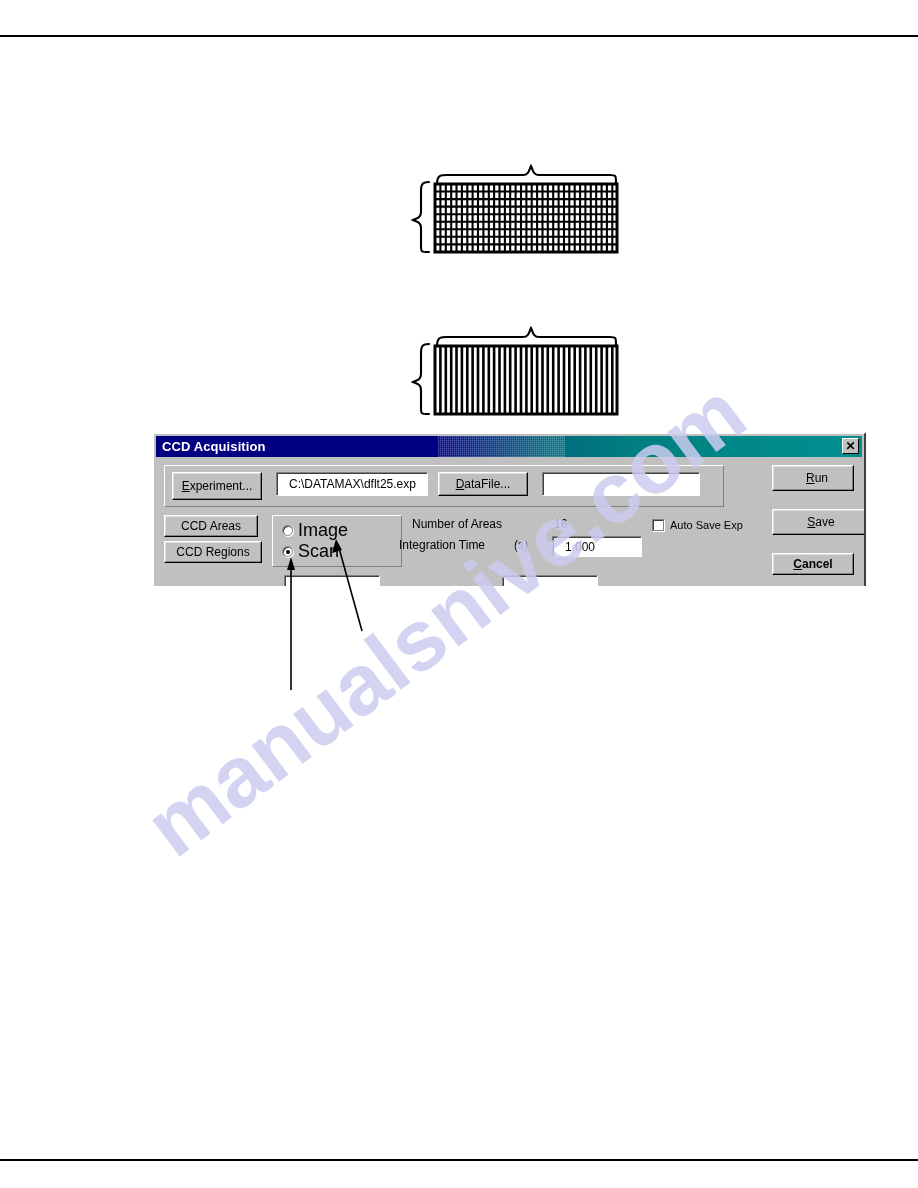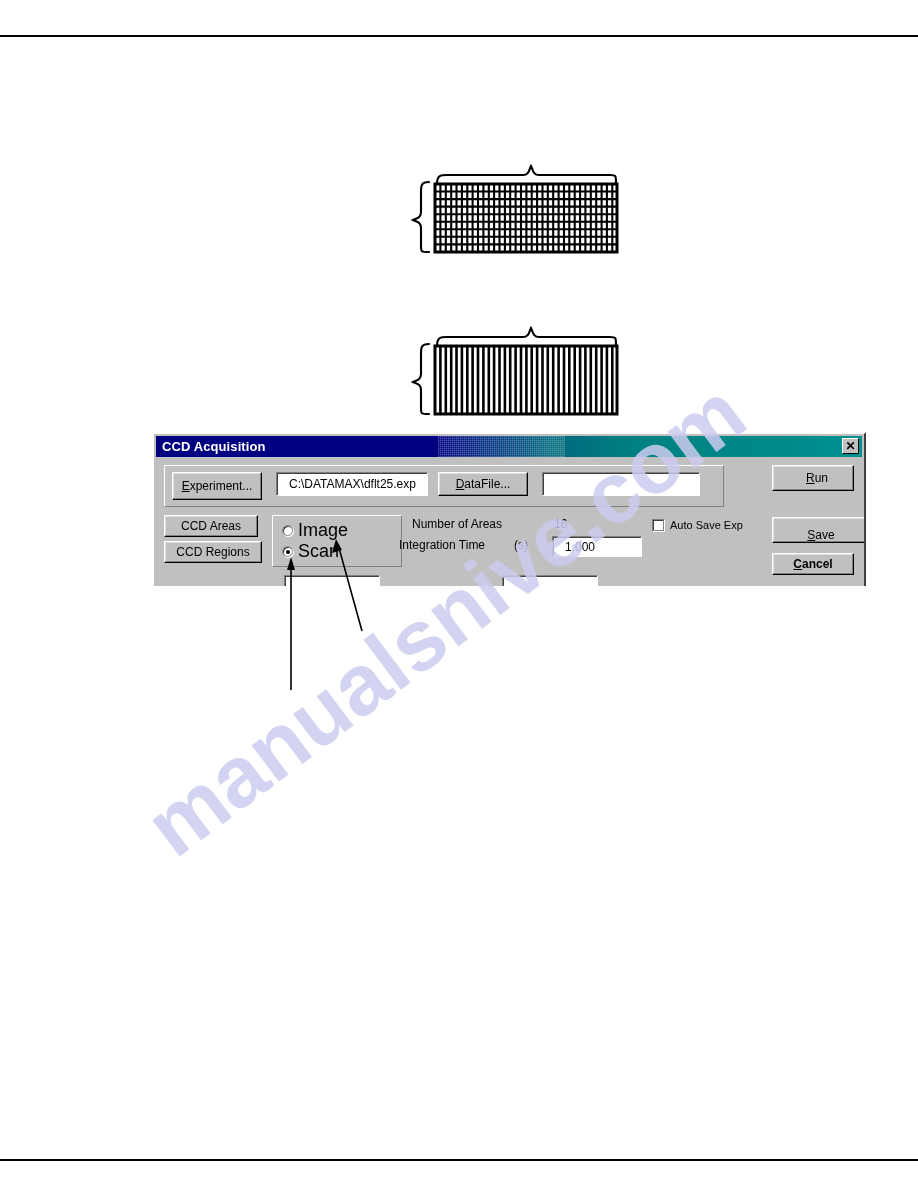--- a/index.html
+++ b/index.html
@@ -151,21 +151,21 @@
     justify-content: center;
     padding: 0;
   }
   .win-button u { text-decoration: underline; }
 
   #btn-experiment { left: 18px;  top: 15px; width: 90px;  height: 28px; }
   #btn-datafile   { left: 284px; top: 15px; width: 90px;  height: 24px; }
   #btn-ccd-areas  { left: 10px;  top: 58px; width: 94px;  height: 22px; }
   #btn-ccd-regions{ left: 10px;  top: 84px; width: 98px;  height: 22px; }
   #btn-run        { left: 618px; top: 8px;  width: 82px;  height: 26px; padding-left: 8px; }
-  #btn-save       { left: 618px; top: 60px; width: 98px;  height: 26px; align-items: flex-end; }
+  #btn-save       { left: 618px; top: 52px; width: 98px;  height: 26px; }
   #btn-cancel     { left: 618px; top: 96px; width: 82px;  height: 22px; font-weight: bold; }
 
   .win-input {
     position: absolute;
     background: #ffffff;
     border-top: 1px solid #808080;
     border-left: 1px solid #808080;
     border-right: 1px solid #ffffff;
     border-bottom: 1px solid #ffffff;
     box-shadow: inset 1px 1px 0 #404040;

